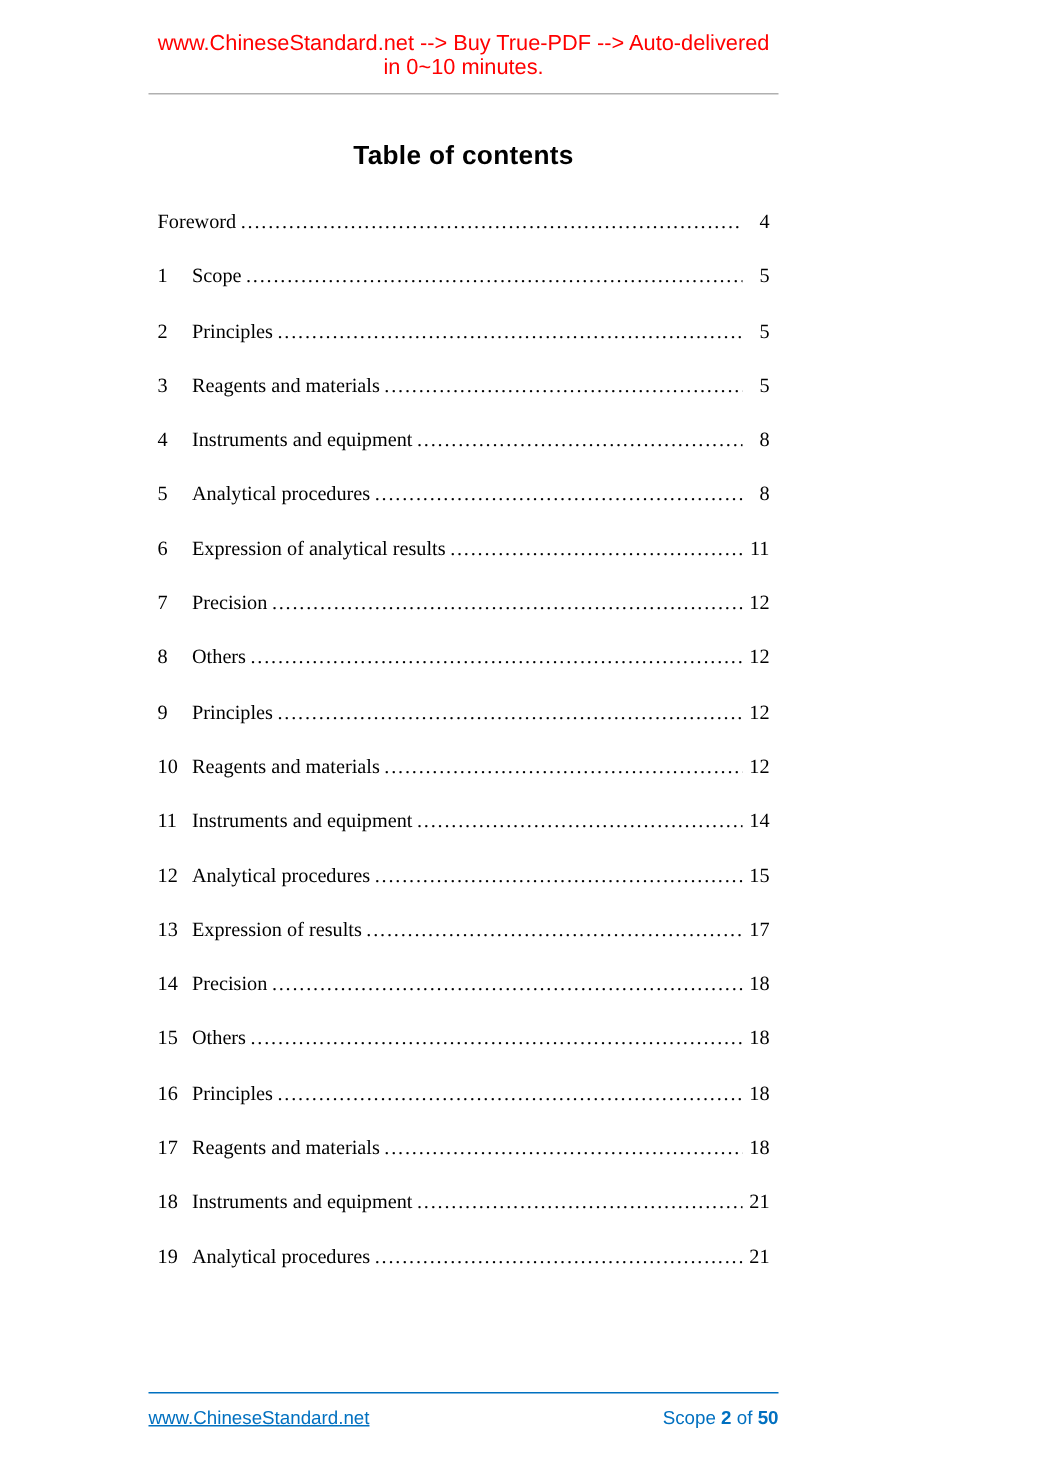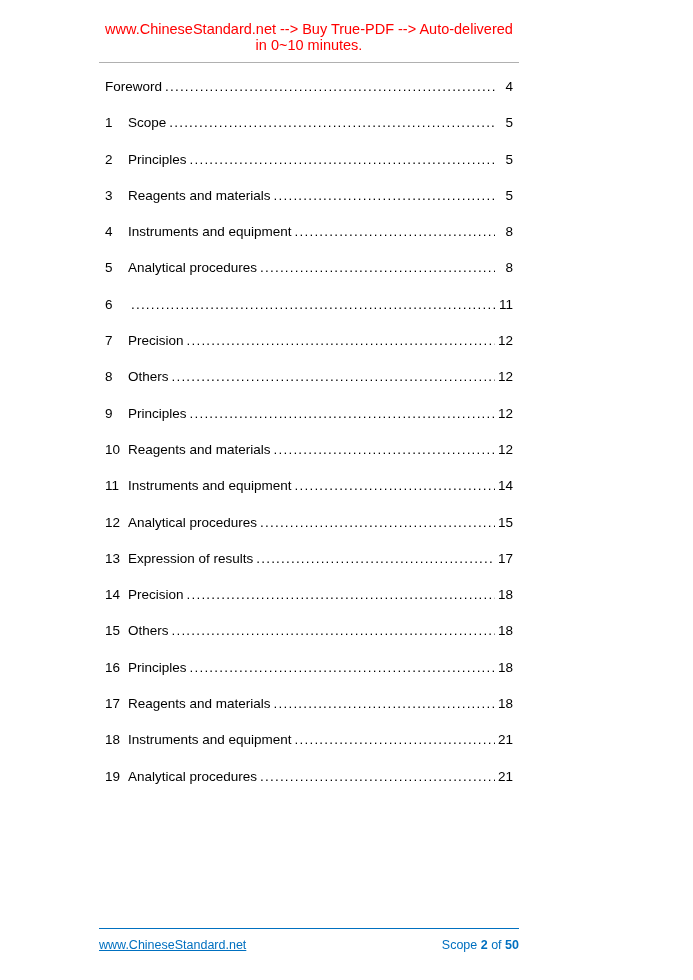--- a/index.html
+++ b/index.html
@@ -38,21 +38,22 @@
   }
   .title {
     text-align: center;
     font-size: 17.5px;
     font-weight: bold;
     color: #000000;
     margin-top: 30px;
     letter-spacing: 0.2px;
   }
   .toc {
-    margin-top: 16px;
+    margin-top: 26px;
+    font-family: Liberation Serif, serif;
   }
   .toc-row {
     display: flex;
     align-items: baseline;
     font-size: 13.5px;
     line-height: 15px;
     margin-bottom: 21.3px;
     color: #000000;
   }
   .toc-num {
@@ -108,20 +109,21 @@
 </head>
 <body>
 
 <div class="page">
 
   <div class="banner">www.ChineseStandard.net --&gt; Buy True-PDF --&gt; Auto-delivered in 0~10 minutes.</div>
 
 
   <hr class="header-rule">
 
+  <div class="title">Table of contents</div>
 
   <div class="toc">
       <div class="toc-row">
         <span class="toc-label">Foreword</span>
         <span class="toc-dots"></span>
         <span class="toc-page">4</span>
       </div>
       <div class="toc-row">
         <span class="toc-num">1</span>
         <span class="toc-label">Scope</span>
@@ -147,20 +149,21 @@
         <span class="toc-page">8</span>
       </div>
       <div class="toc-row">
         <span class="toc-num">5</span>
         <span class="toc-label">Analytical procedures</span>
         <span class="toc-dots"></span>
         <span class="toc-page">8</span>
       </div>
       <div class="toc-row">
         <span class="toc-num">6</span>
+        <span class="toc-label">Expression of analytical results</span>
         <span class="toc-dots"></span>
         <span class="toc-page">11</span>
       </div>
       <div class="toc-row">
         <span class="toc-num">7</span>
         <span class="toc-label">Precision</span>
         <span class="toc-dots"></span>
         <span class="toc-page">12</span>
       </div>
       <div class="toc-row">

